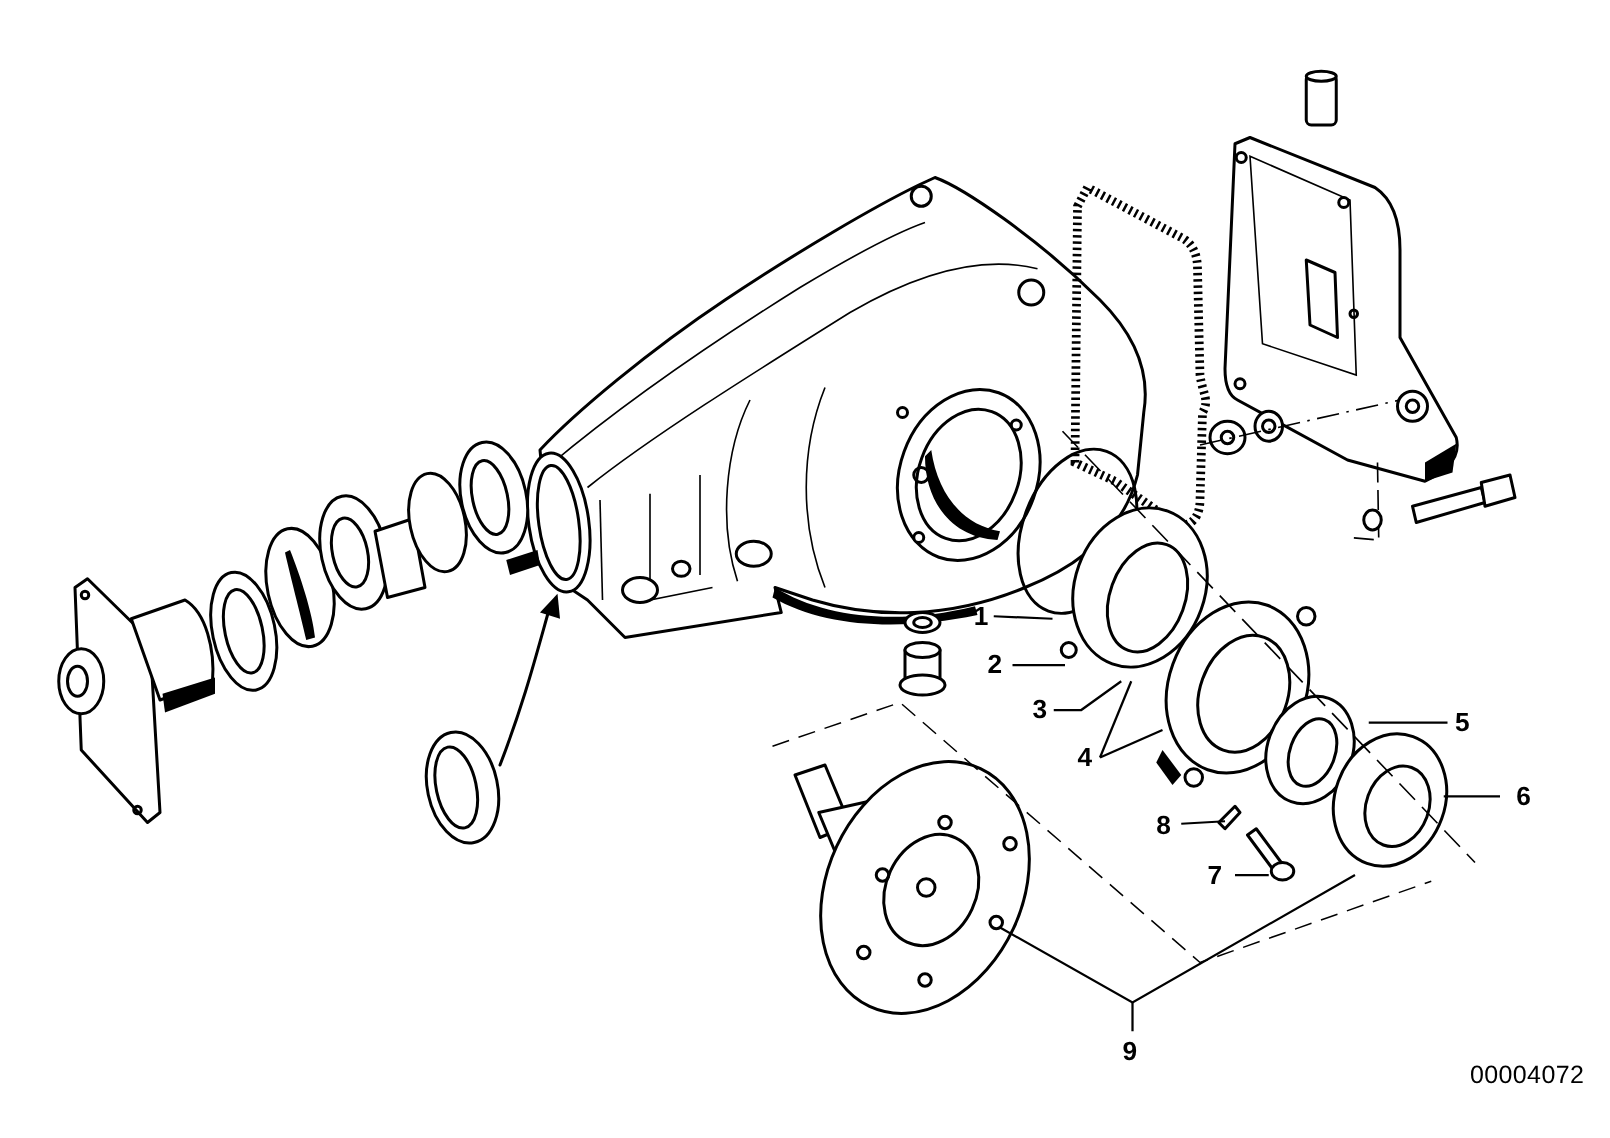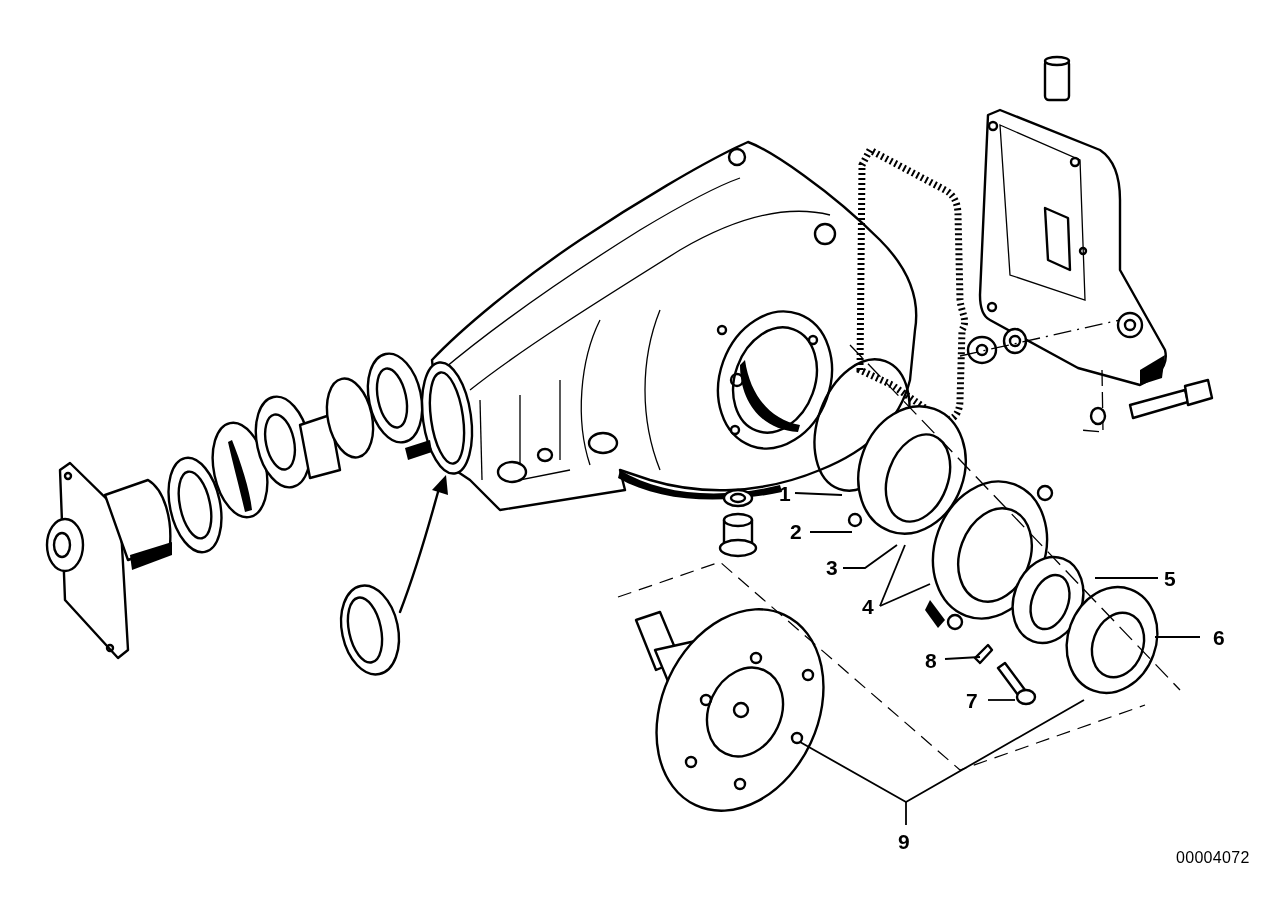--- a/index.html
+++ b/index.html
@@ -1,19 +1,19 @@
 <!DOCTYPE html>
 <html><head>
   <meta charset="utf-8">
   <style>
     html, body { margin: 0; padding: 0; background: #ffffff; }
     body { width: 1288px; height: 910px; position: relative; overflow: hidden; font-family: "Liberation Sans", sans-serif; }
     #diagram { position: absolute; left: 0; top: 0; width: 1288px; height: 910px; }
     .callout { position: absolute; font-family: "Liberation Sans", sans-serif; font-weight: bold; font-size: 21px; color: #000; line-height: 1; }
-    .diagram-id { position: absolute; left: 1176px; top: 849px; font-family: "Liberation Sans", sans-serif; font-size: 16px; color: #000; letter-spacing: 0.3px; }
+    .diagram-id { position: absolute; left: 1176px; top: 849px; font-family: "Liberation Sans", sans-serif; font-size: 20px; color: #000; letter-spacing: 0.3px; }
     svg .k { stroke: #000; fill: none; stroke-width: 2.4; stroke-linejoin: round; stroke-linecap: round; }
     svg .t { stroke: #000; fill: none; stroke-width: 1.3; }
     svg .w { stroke: #000; fill: #fff; stroke-width: 2.4; stroke-linejoin: round; }
     svg .b { fill: #000; stroke: none; }
     svg .d { stroke: #000; fill: none; stroke-width: 1.2; stroke-dasharray: 14 8; }
     svg .l { stroke: #000; fill: none; stroke-width: 1.8; }
     svg .g { stroke: #000; fill: none; stroke-width: 7; stroke-dasharray: 2 3; }
   </style>
 </head>
 <body>

